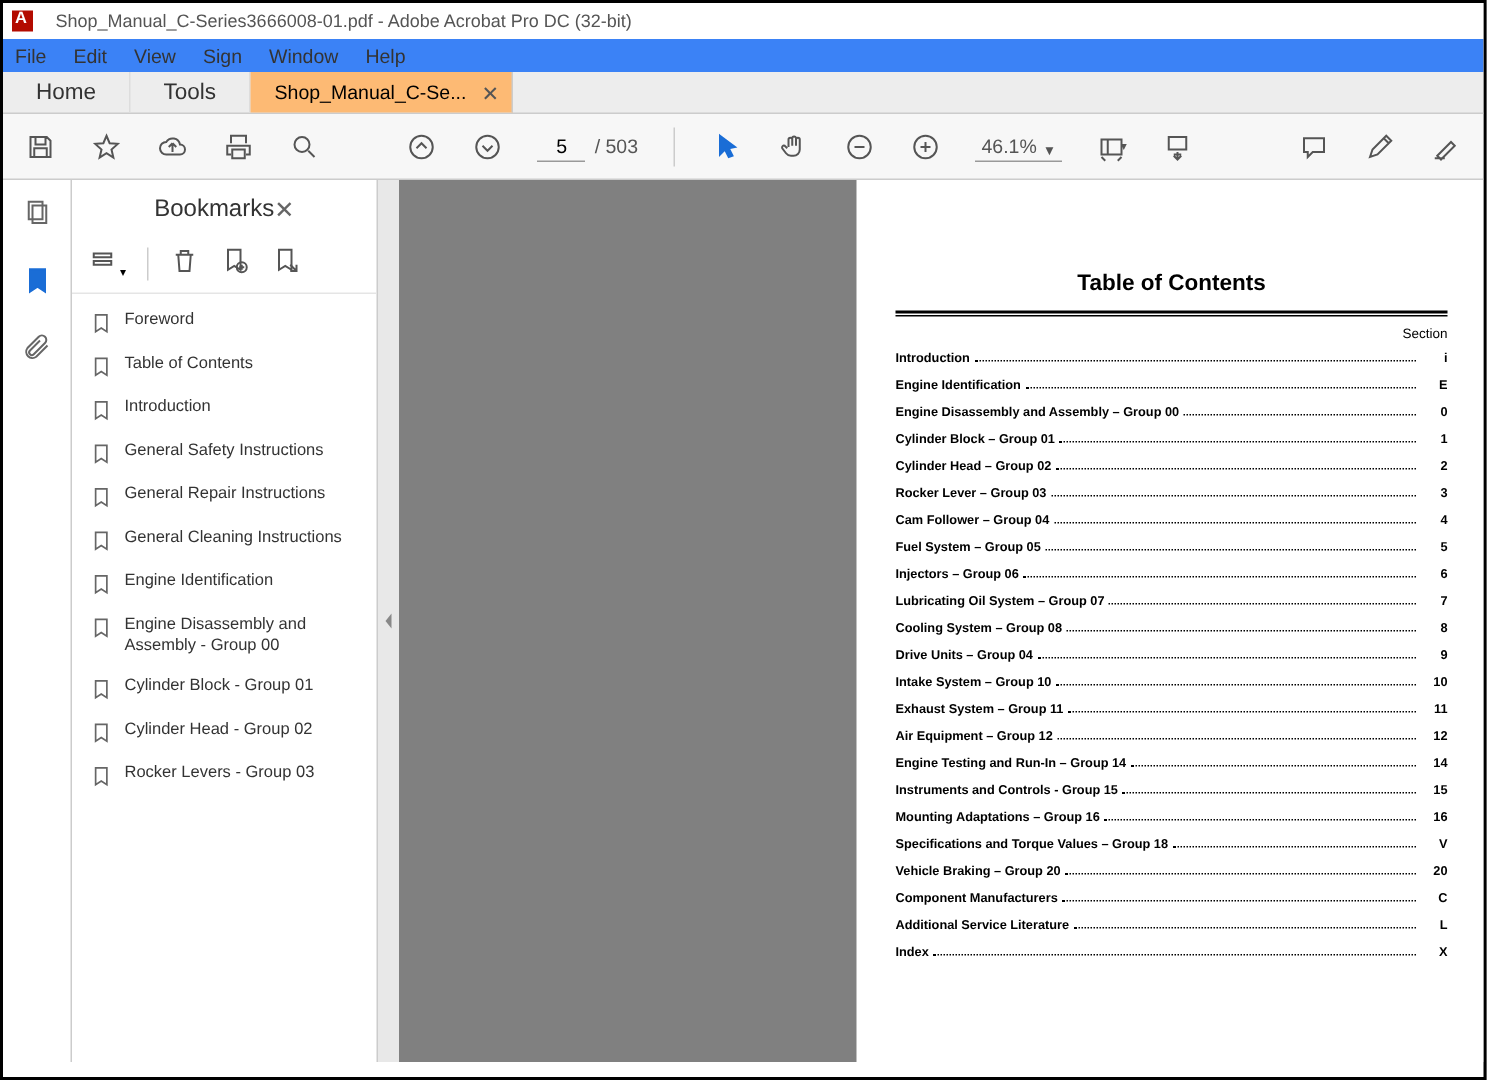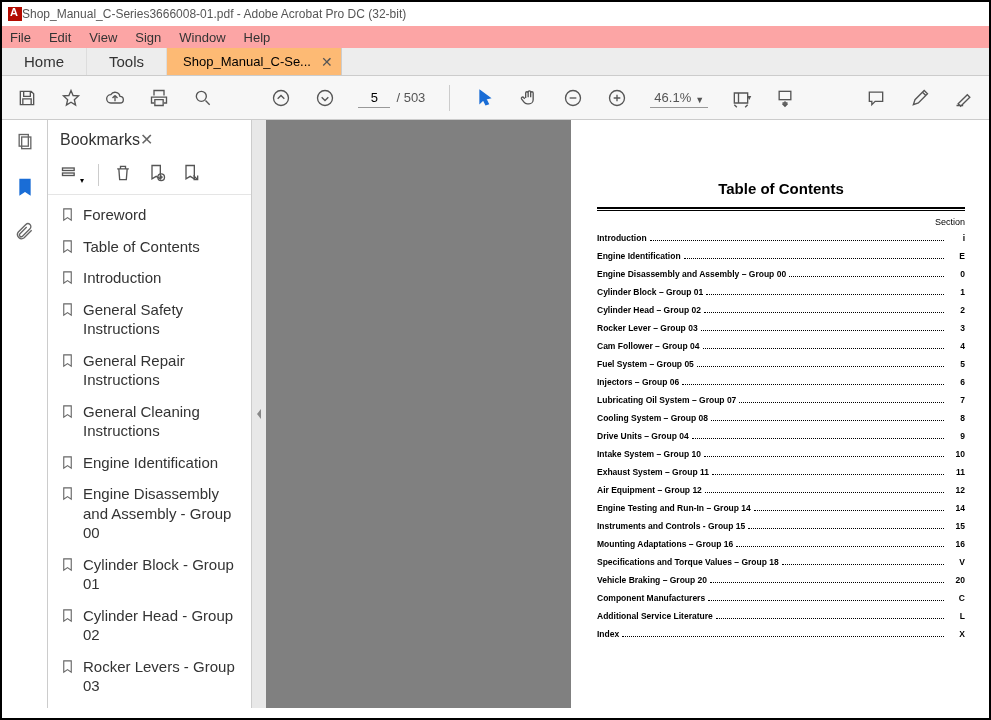--- a/index.html
+++ b/index.html
@@ -1,44 +1,44 @@
 <!DOCTYPE html>
 <html><head>
 <meta charset="utf-8">
 <style>
   * { box-sizing: border-box; margin: 0; padding: 0; }
   body { font-family: "Segoe UI", Arial, sans-serif; font-size: 13px; width: 991px; height: 720px; overflow: hidden; border: 2px solid #000; background: #fff; }
-  .titlebar { height: 24px; background: #fff; display: flex; align-items: center; padding: 0 6px; gap: 0; font-size: 12px; color: #555; }
+  .titlebar { height: 24px; background: #fff; display: flex; align-items: center; padding: 0 6px; gap: 15px; font-size: 12px; color: #555; }
   .titlebar .app-icon { width: 14px; height: 14px; background: #b30b00; position: relative; display: inline-block; }
   .titlebar .app-icon::after { content:"A"; color:#fff; position:absolute; left:2px; top:-1px; font-size:11px; font-weight:bold;}
-  .menubar { height: 22px; background: #fca5a5; display: flex; align-items: center; padding: 0 8px; gap: 18px; font-size: 13px; color: #333; }
+  .menubar { height: 22px; background: #3b82f6; display: flex; align-items: center; padding: 0 8px; gap: 18px; font-size: 13px; color: #333; }
   .menubar span { cursor: default; }
   .tabstrip { height: 28px; background: #ededed; border-bottom: 1px solid #ccc; display: flex; align-items: stretch; }
   .tabstrip .tab { padding: 0 22px; display: flex; align-items: center; font-size: 15px; color: #333; border-right: 1px solid #ddd; }
   .tabstrip .doc-tab { background:#fdba74; display:flex; align-items:center; padding:0 8px 0 16px; gap:10px; font-size:13px; border-right:1px solid #ccc;}
   .tabstrip .close-x { font-size:14px; color:#555; cursor:pointer;}
   .toolbar { height: 44px; background: #f7f7f7; border-bottom: 1px solid #ccc; display: flex; align-items: center; padding: 0 14px; gap: 22px; }
   .toolbar .group { display:flex; align-items:center; gap:22px; }
   .toolbar .sep { width:1px; height:26px; background:#ccc; margin:0 2px;}
   .ticon { width:22px; height:22px; display:flex; align-items:center; justify-content:center; color:#555; }
   .ticon svg { width:20px; height:20px; stroke:#555; stroke-width:1.6; fill:none; }
   .ticon.blue svg { stroke:#1a6dd6; fill:#1a6dd6; }
   .page-num { display:flex; align-items:center; gap:6px; font-size:13px; color:#555;}
   .page-num input { width:32px; text-align:center; border:none; border-bottom:1px solid #999; background:transparent; font-size:13px; padding:2px; }
   .zoom { display:flex; align-items:flex-end; gap:4px; font-size:13px; color:#555; border-bottom:1px solid #999; padding:2px 4px;}
   .main { display:flex; height: calc(720px - 24px - 22px - 38px - 44px - 4px); }
   .leftrail { width:46px; background:#fff; border-right:1px solid #ccc; display:flex; flex-direction:column; align-items:center; padding-top:12px; gap:22px;}
   .leftrail .ricon svg { width:20px; height:20px; stroke:#666; stroke-width:1.6; fill:none;}
   .leftrail .ricon.active svg { stroke:#1a6dd6; fill:#1a6dd6;}
   .sidepanel { width:204px; background:#fff; border-right:1px solid #ccc; display:flex; flex-direction:column;}
-  .sidepanel-head { display:flex; align-items:center; justify-content:flex-start; padding:10px 12px; font-size:16px; color:#333;}
+  .sidepanel-head { display:flex; align-items:center; justify-content:center; padding:10px 12px; font-size:16px; color:#333;}
   .sidepanel-tools { display:flex; align-items:center; gap:14px; padding:4px 12px 8px; border-bottom:1px solid #e5e5e5;}
   .sidepanel-tools svg { width:20px; height:20px; stroke:#555; fill:none; stroke-width:1.6;}
   .bookmarks-list { flex:1; overflow-y:auto; padding:4px 2px 4px 8px;}
-  .bm-item { display:flex; gap:8px; padding:6px 4px; font-size:15px; color:#333; line-height:1.3; cursor:pointer;}
+  .bm-item { display:flex; gap:8px; padding:6px 4px; font-size:11px; color:#333; line-height:1.3; cursor:pointer;}
   .bm-item svg { width:15px; height:15px; flex-shrink:0; stroke:#666; fill:none; stroke-width:1.8; margin-top:2px;}
   .bm-item span { word-break: break-word; }
   .bookmarks-list::-webkit-scrollbar { width:10px; }
   .bookmarks-list::-webkit-scrollbar-thumb { background:#c7c7c7; border-radius:5px;}
   .bookmarks-list::-webkit-scrollbar-track { background:#f0f0f0;}
   .collapse-handle { width:14px; background:#e8e8e8; display:flex; align-items:center; justify-content:center; cursor:pointer;}
   .collapse-handle svg { width:8px; height:12px; fill:#888;}
   .docarea { flex:1; background:#808080; display:flex; overflow:hidden; position:relative;}
   .page { width:420px; background:#fff; margin-left:auto; margin-right:-2px; height:100%; padding:60px 26px 10px 26px; font-family: Arial, sans-serif;}
   .toc-title { text-align:center; font-size:15px; font-weight:bold; margin-bottom:10px;}

